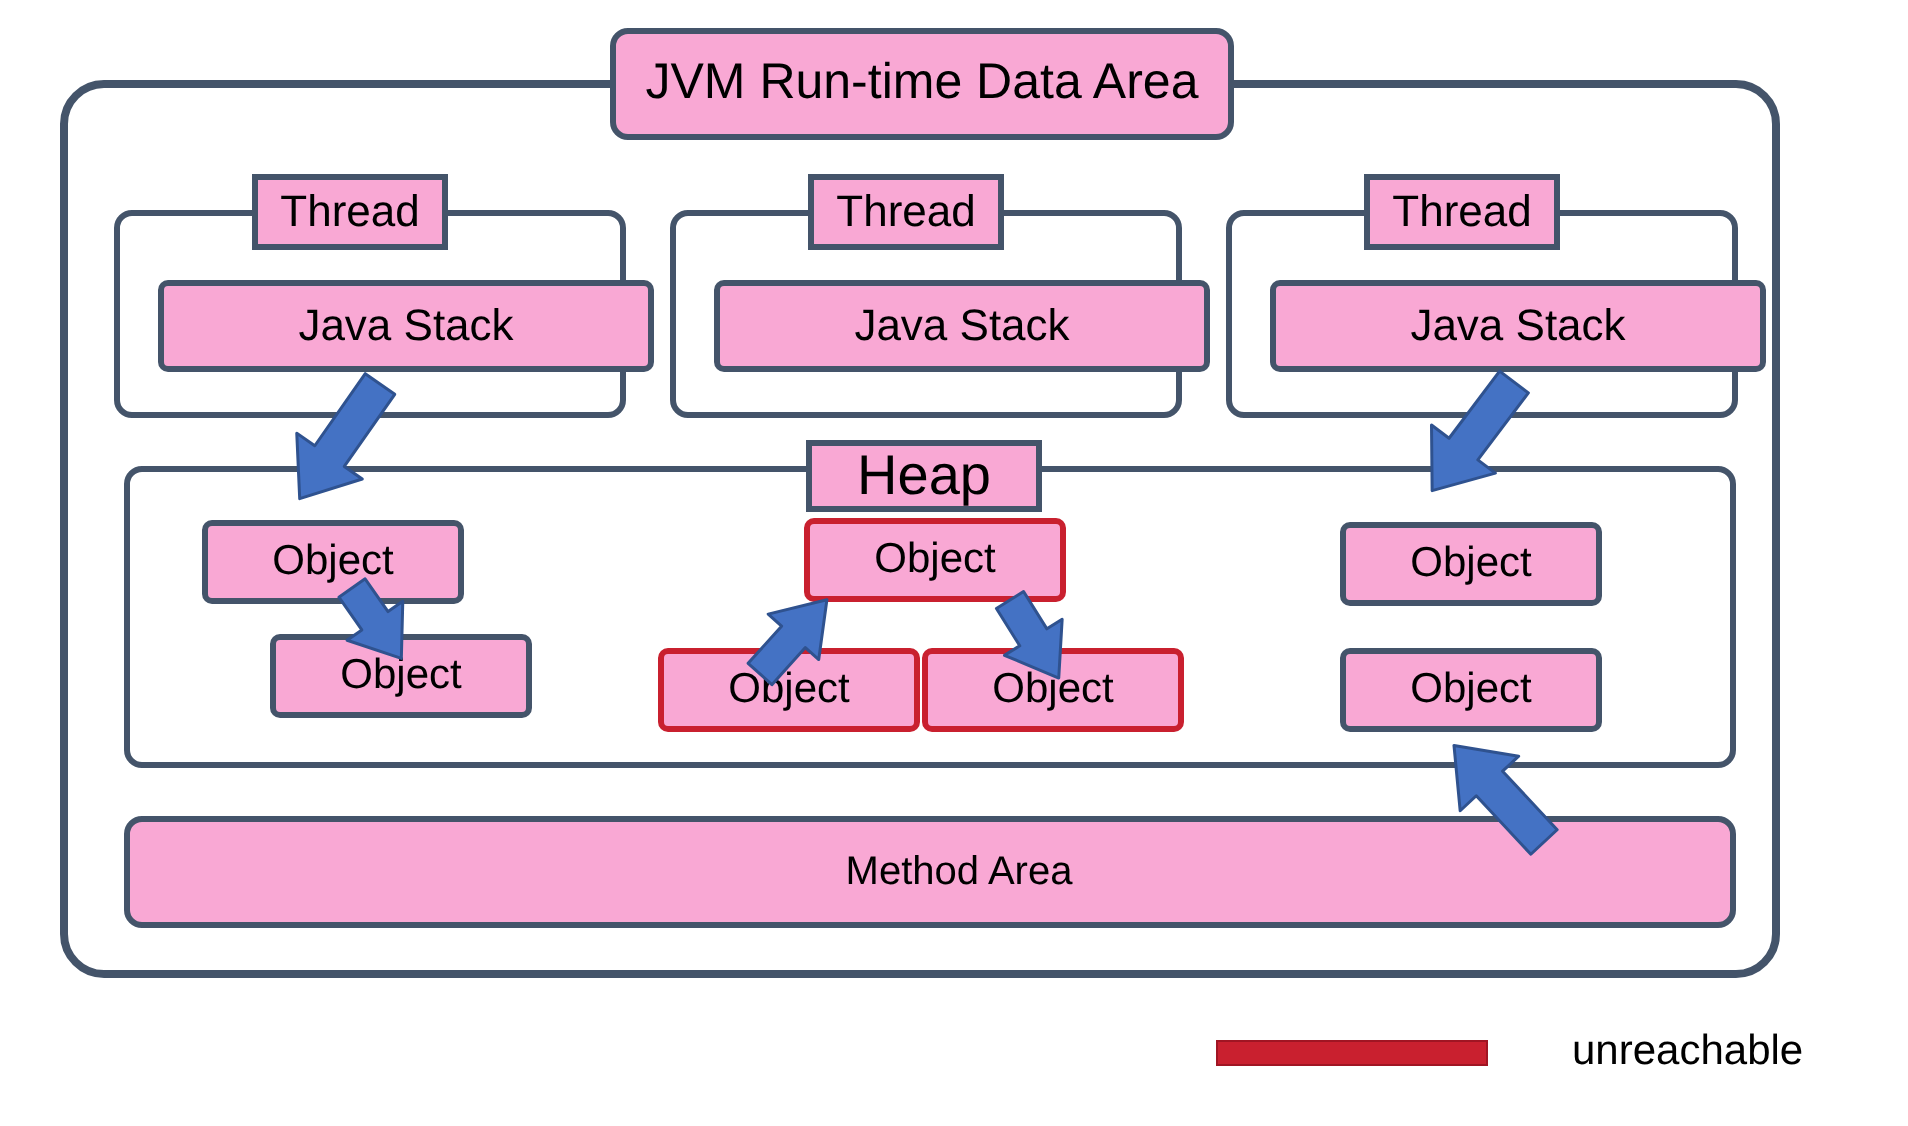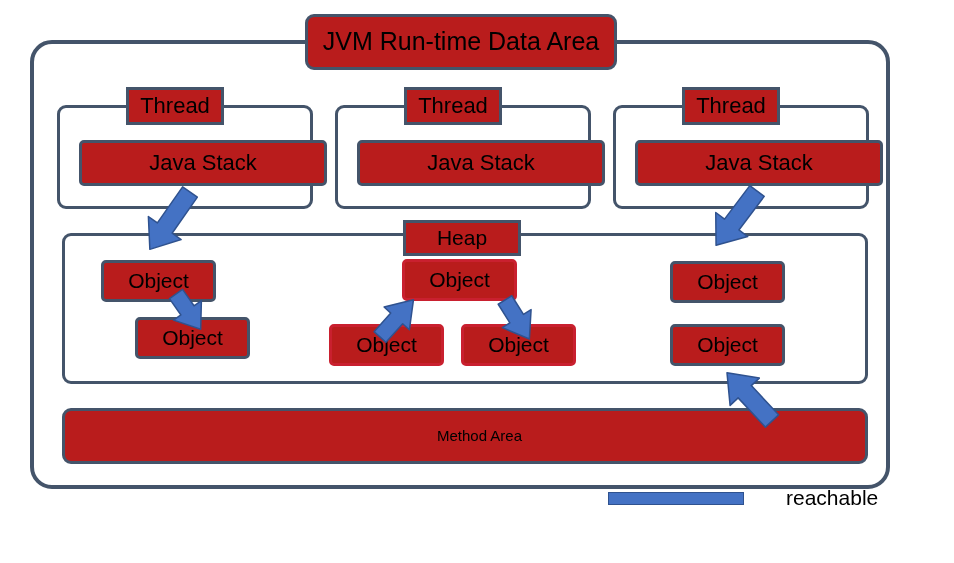--- a/index.html
+++ b/index.html
@@ -17,21 +17,21 @@
     width: 954px;
     height: 563px;
     background: #ffffff;
     overflow: hidden;
   }
 
   
   .box {
     position: absolute;
     box-sizing: border-box;
-    background: #b91c1c;
+    background: #f9a8d4;
     border: 3px solid #44546A;
     display: flex;
     align-items: center;
     justify-content: center;
     text-align: center;
     line-height: 1.1;
   }
   .box.red { border-color: #C9202F; }
 
   .rounded-lg { border-radius: 22px; }
@@ -100,45 +100,45 @@
     width: 806px;
     height: 151px;
     background: transparent;
     z-index: 2;
   }
   #heap-label {
     left: 403px;
     top: 220px;
     width: 118px;
     height: 36px;
-    font-size: 21px;
+    font-size: 28px;
     z-index: 5;
   }
 
   .object-box {
-    width: 115px;
+    width: 131px;
     height: 42px;
     font-size: 21px;
     z-index: 4;
   }
   #object-a1 { left: 101px; top: 260px; }
   #object-a2 { left: 135px; top: 317px; }
   #object-b-top { left: 402px; top: 259px; }
   #object-b-left { left: 329px; top: 324px; }
   #object-b-right { left: 461px; top: 324px; }
   #object-c1 { left: 670px; top: 261px; }
   #object-c2 { left: 670px; top: 324px; }
 
   
   #method-area {
     left: 62px;
     top: 408px;
     width: 806px;
     height: 56px;
-    font-size: 15px;
+    font-size: 20px;
     z-index: 3;
     padding-left: 29px;
   }
 
   
   #arrows-layer {
     position: absolute;
     left: 0;
     top: 0;
     width: 954px;
@@ -277,19 +277,19 @@
     <g transform="translate(757,191) rotate(127)">
       <polygon points="0,-9 42,-9 42,-20 68,0 42,20 42,9 0,9" fill="#4472C4" stroke="#2F528F" stroke-width="1.5" stroke-linejoin="round"></polygon>
     </g>
 
     <g transform="translate(772,421) rotate(-133)">
       <polygon points="0,-9 40,-9 40,-20 66,0 40,20 40,9 0,9" fill="#4472C4" stroke="#2F528F" stroke-width="1.5" stroke-linejoin="round"></polygon>
     </g>
   </svg>
 
   <div id="legend">
-    <div class="legend-row" id="legend-row-reachable">
-      <span class="legend-swatch blue"></span>
-      <span class="legend-text">reachable</span>
+    <div class="legend-row" id="legend-row-unreachable">
+      <span class="legend-swatch red"></span>
+      <span class="legend-text">unreachable</span>
     </div>
   </div>
 
 </div>
 
 </body></html>

